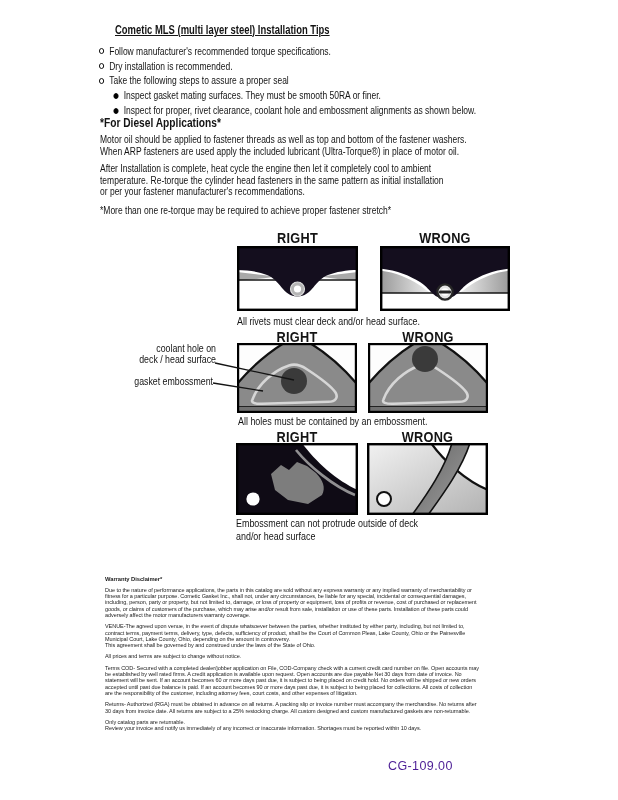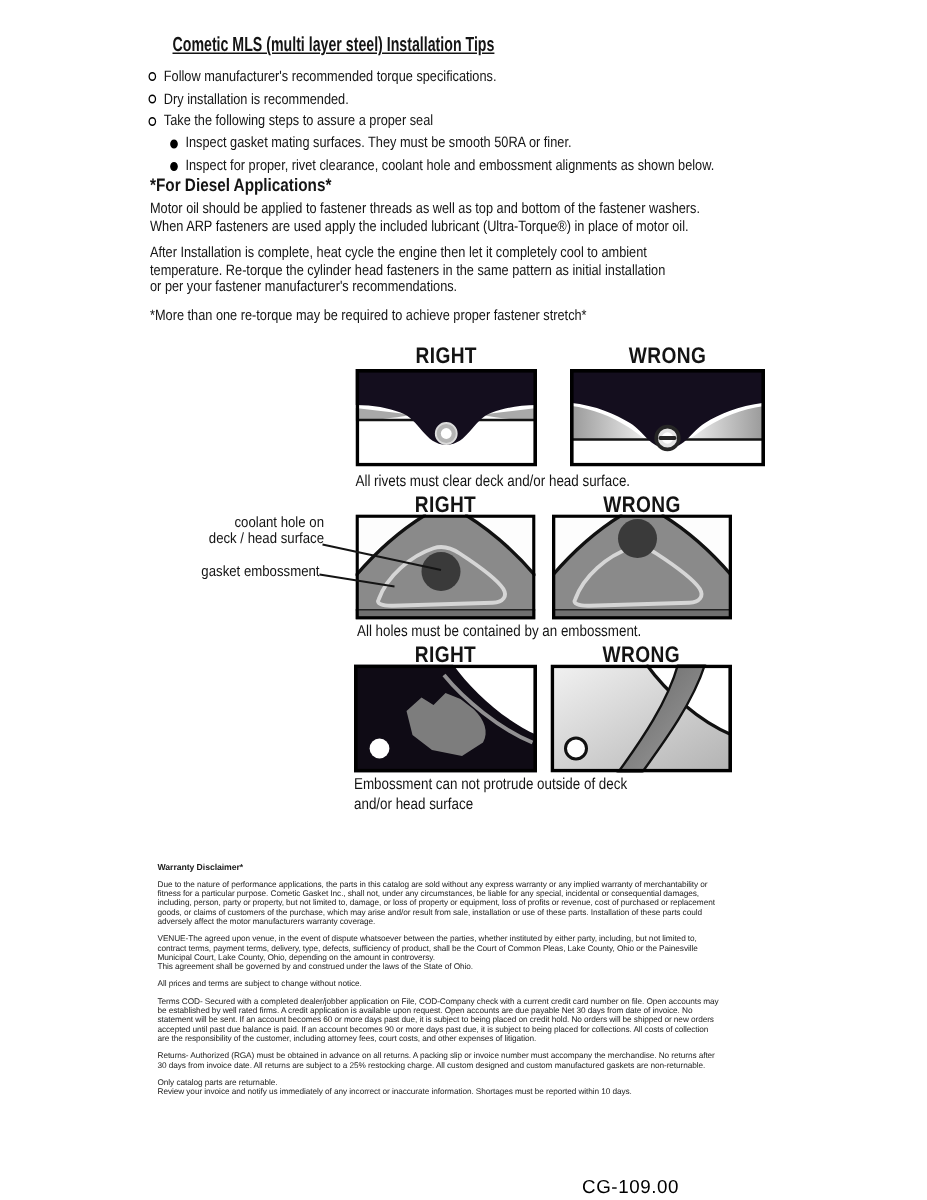--- a/index.html
+++ b/index.html
@@ -27,21 +27,21 @@
   .caption{font-size:10.5px;line-height:12.5px;white-space:pre;
            transform:scaleX(0.85);transform-origin:0 0;}
   .ann{font-size:10px;line-height:10.6px;text-align:right;white-space:pre;
        transform:scaleX(0.88);transform-origin:100% 0;}
 
   .disclaimer{left:105px;top:576px;width:515px;font-size:5.5px;line-height:6.3px;
               letter-spacing:-0.05px;color:#1c1c1c;}
   .disclaimer .dh{font-size:5.8px;font-weight:bold;margin:0 0 4.5px 0;}
   .disclaimer p{margin:0 0 5px 0;white-space:pre-line;}
 
-  .footer-code{left:388px;top:759px;font-size:12.5px;color:#000000;letter-spacing:0.4px;margin-top:25px;}
+  .footer-code{left:388px;top:759px;font-size:12.5px;color:#4c1d95;letter-spacing:0.4px;}
 
   svg{display:block;}
 </style>
 </head>
 <body>
 
 <div class="page">
 
   <div class="abs title">Cometic MLS (multi layer steel) Installation Tips</div>
 

